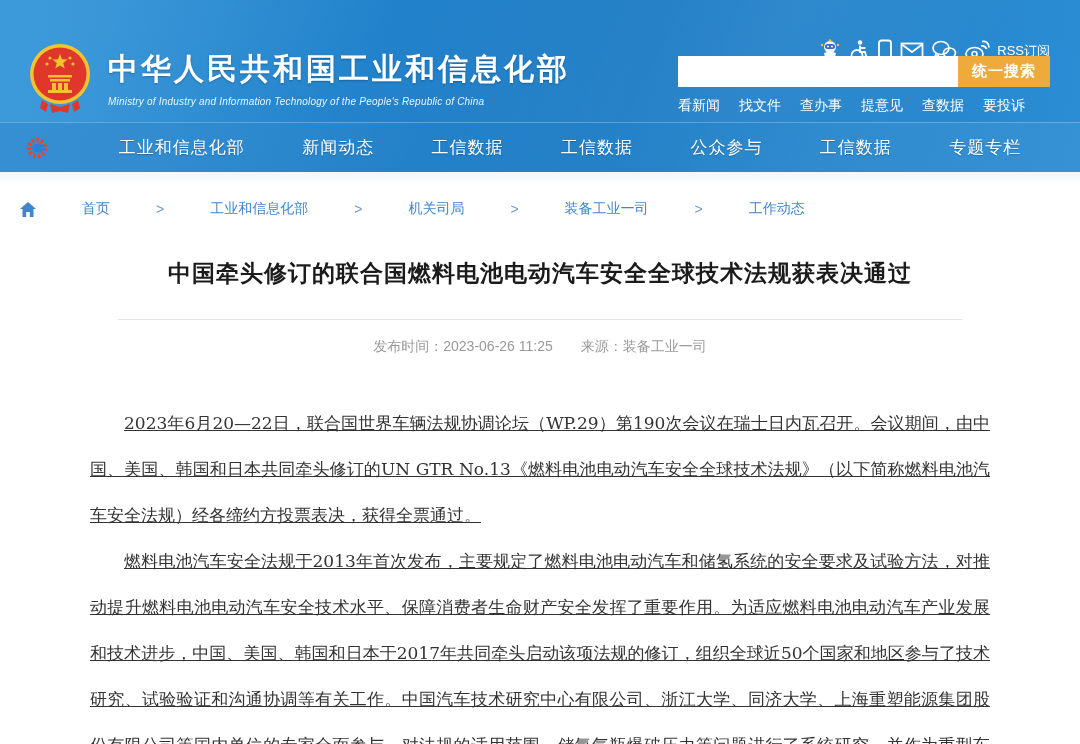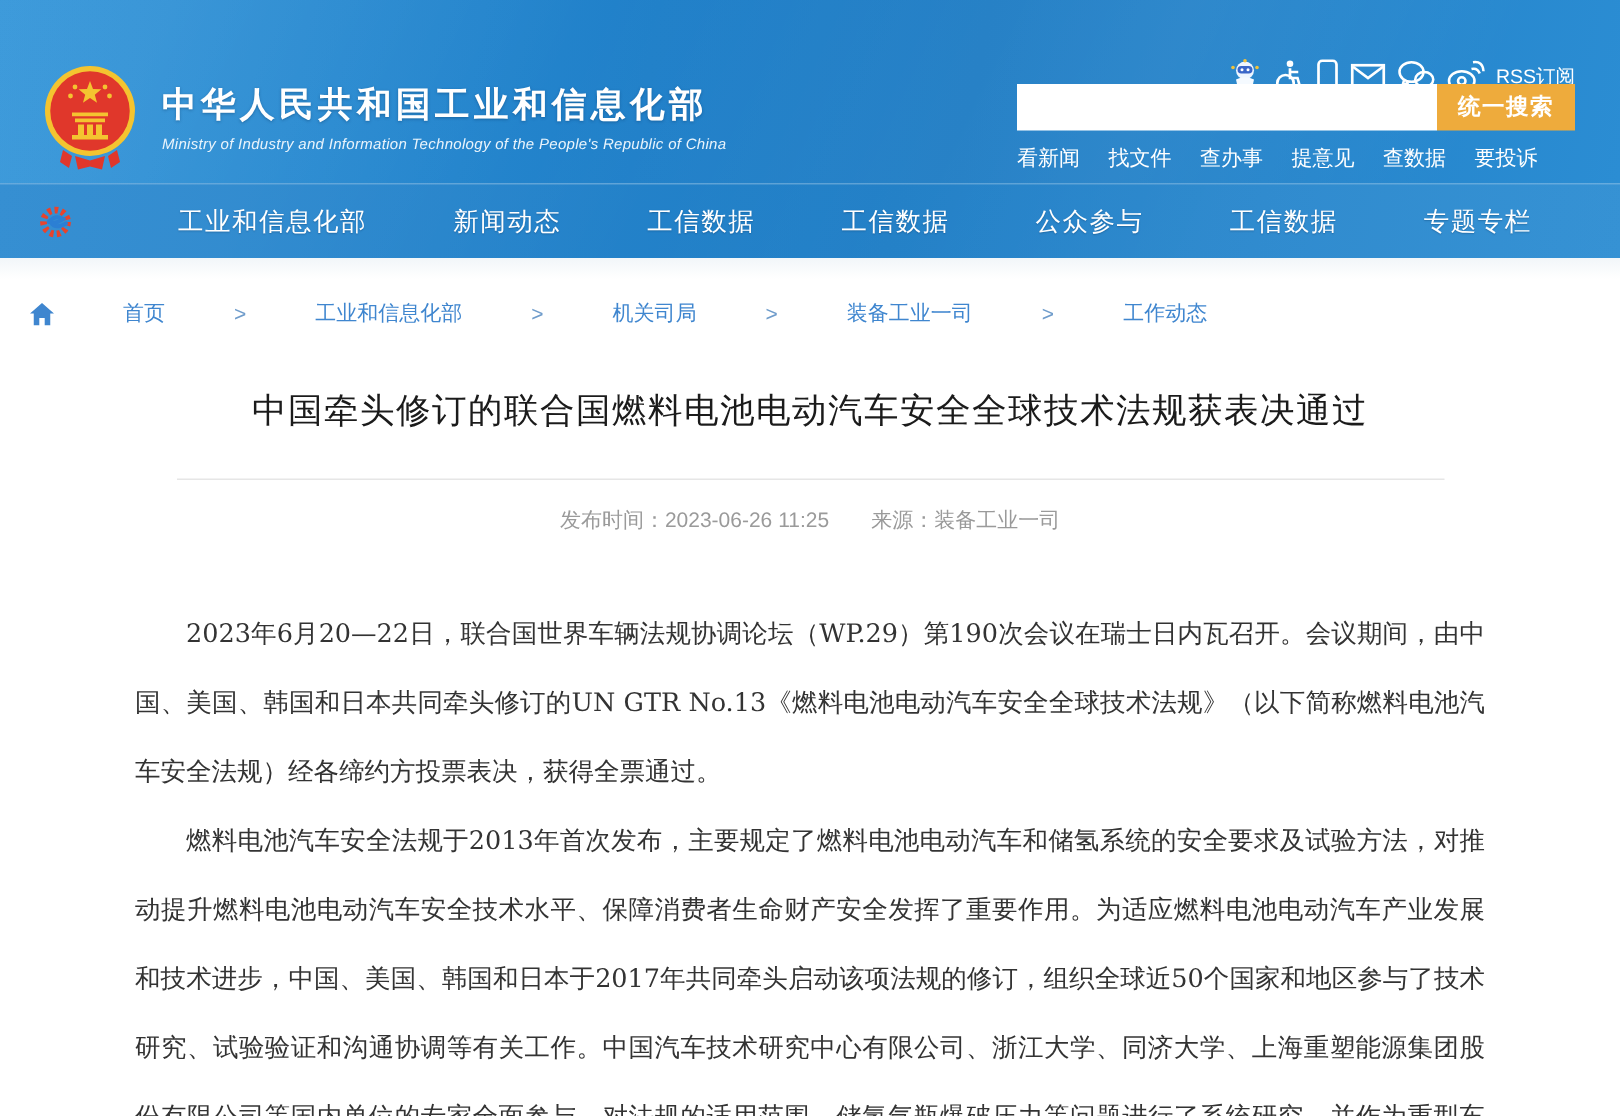--- a/index.html
+++ b/index.html
@@ -11,22 +11,22 @@
     background:linear-gradient(100deg,#2f93d8 0%,#2080c9 40%,#1e7cc4 60%,#2b8dd3 100%); }
   .header:after { content:""; position:absolute; inset:0;
     background:linear-gradient(115deg, rgba(255,255,255,.07) 10%, rgba(255,255,255,0) 35%, rgba(255,255,255,.06) 70%, rgba(255,255,255,0) 90%); pointer-events:none; }
 
   .utility-row { position:absolute; top:16px; right:30px; display:flex; align-items:center; gap:7px; z-index:3;margin-top:23px; }
   .utility-row svg { display:block; }
   .rss-label { color:#fff; font-size:13px; }
 
   .logo-block { position:absolute; left:28px; top:42px; display:flex; align-items:center; z-index:3; }
   .emblem { width:64px; height:72px; margin-right:16px; }
-  .site-title { color:#fff; font-size:23px; font-weight:bold; letter-spacing:3px;
-    text-shadow:0 1px 2px rgba(0,40,80,.35); }
+  .site-title { color:#fff; font-size:30px; font-weight:bold; letter-spacing:3px;
+    text-shadow:0 1px 2px rgba(0,40,80,.35);text-align:center; }
   .site-subtitle { color:#e9f4fc; font-size:10px; margin-top:6px; letter-spacing:.2px;font-style:italic; }
 
   .search-block { position:absolute; right:30px; top:56px; width:372px; z-index:3; }
   .search-row { display:flex; height:31px; }
   .search-input { flex:1; border:none; outline:none; background:#fff; padding:0 10px; font-size:14px; }
   .search-btn { width:92px; border:none; background:#eeab3c; color:#fff; font-size:15px;
     font-weight:bold; letter-spacing:1px; cursor:pointer; }
   .quick-links { display:flex; margin-top:10px; }
   .quick-link { color:#fff; font-size:14px; text-decoration:none; margin-right:19px; cursor:pointer; }
 
@@ -43,27 +43,27 @@
   .header-shadow { height:14px; background:linear-gradient(#f2f6f9,#ffffff); }
 
   
   .breadcrumb { display:flex; align-items:center; margin:14px 0 0 20px; font-size:14px;gap:39px; }
   .crumb { color:#3f86cf; text-decoration:none; cursor:pointer; }
   .crumb-sep { color:#6f9ccb; margin:0 7px; }
   .home-icon { margin-right:7px; display:flex; }
 
   
   .article { width:900px; margin:40px auto 0; }
-  .article-title { text-align:center; font-size:23px; font-weight:normal; color:#1b1b1b; letter-spacing:1px; }
+  .article-title { text-align:center; font-size:23px; font-weight:bold; color:#1b1b1b; letter-spacing:1px; }
   .title-divider { width:845px; margin:30px auto 0; border-top:1px solid #e6e6e6; }
   .article-meta { text-align:center; color:#9a9a9a; font-size:14px; margin-top:18px; }
   .article-meta .meta-src { margin-left:28px; }
   .article-body { margin-top:44px; font-size:17px; color:#333; line-height:46px;
     font-family:"DejaVu Serif","Liberation Serif",serif; }
-  .article-body p { text-indent:2em; text-align:justify; }
+  .article-body p { text-indent:2em; text-align:justify;text-decoration:underline; }
 </style>
 </head>
 <body>
 
 <div class="header">
 
   <div class="utility-row">
     <span>
       <svg width="22" height="24" viewBox="0 0 22 24">
         <circle cx="11" cy="8" r="6" fill="#eef6ff"></circle>

